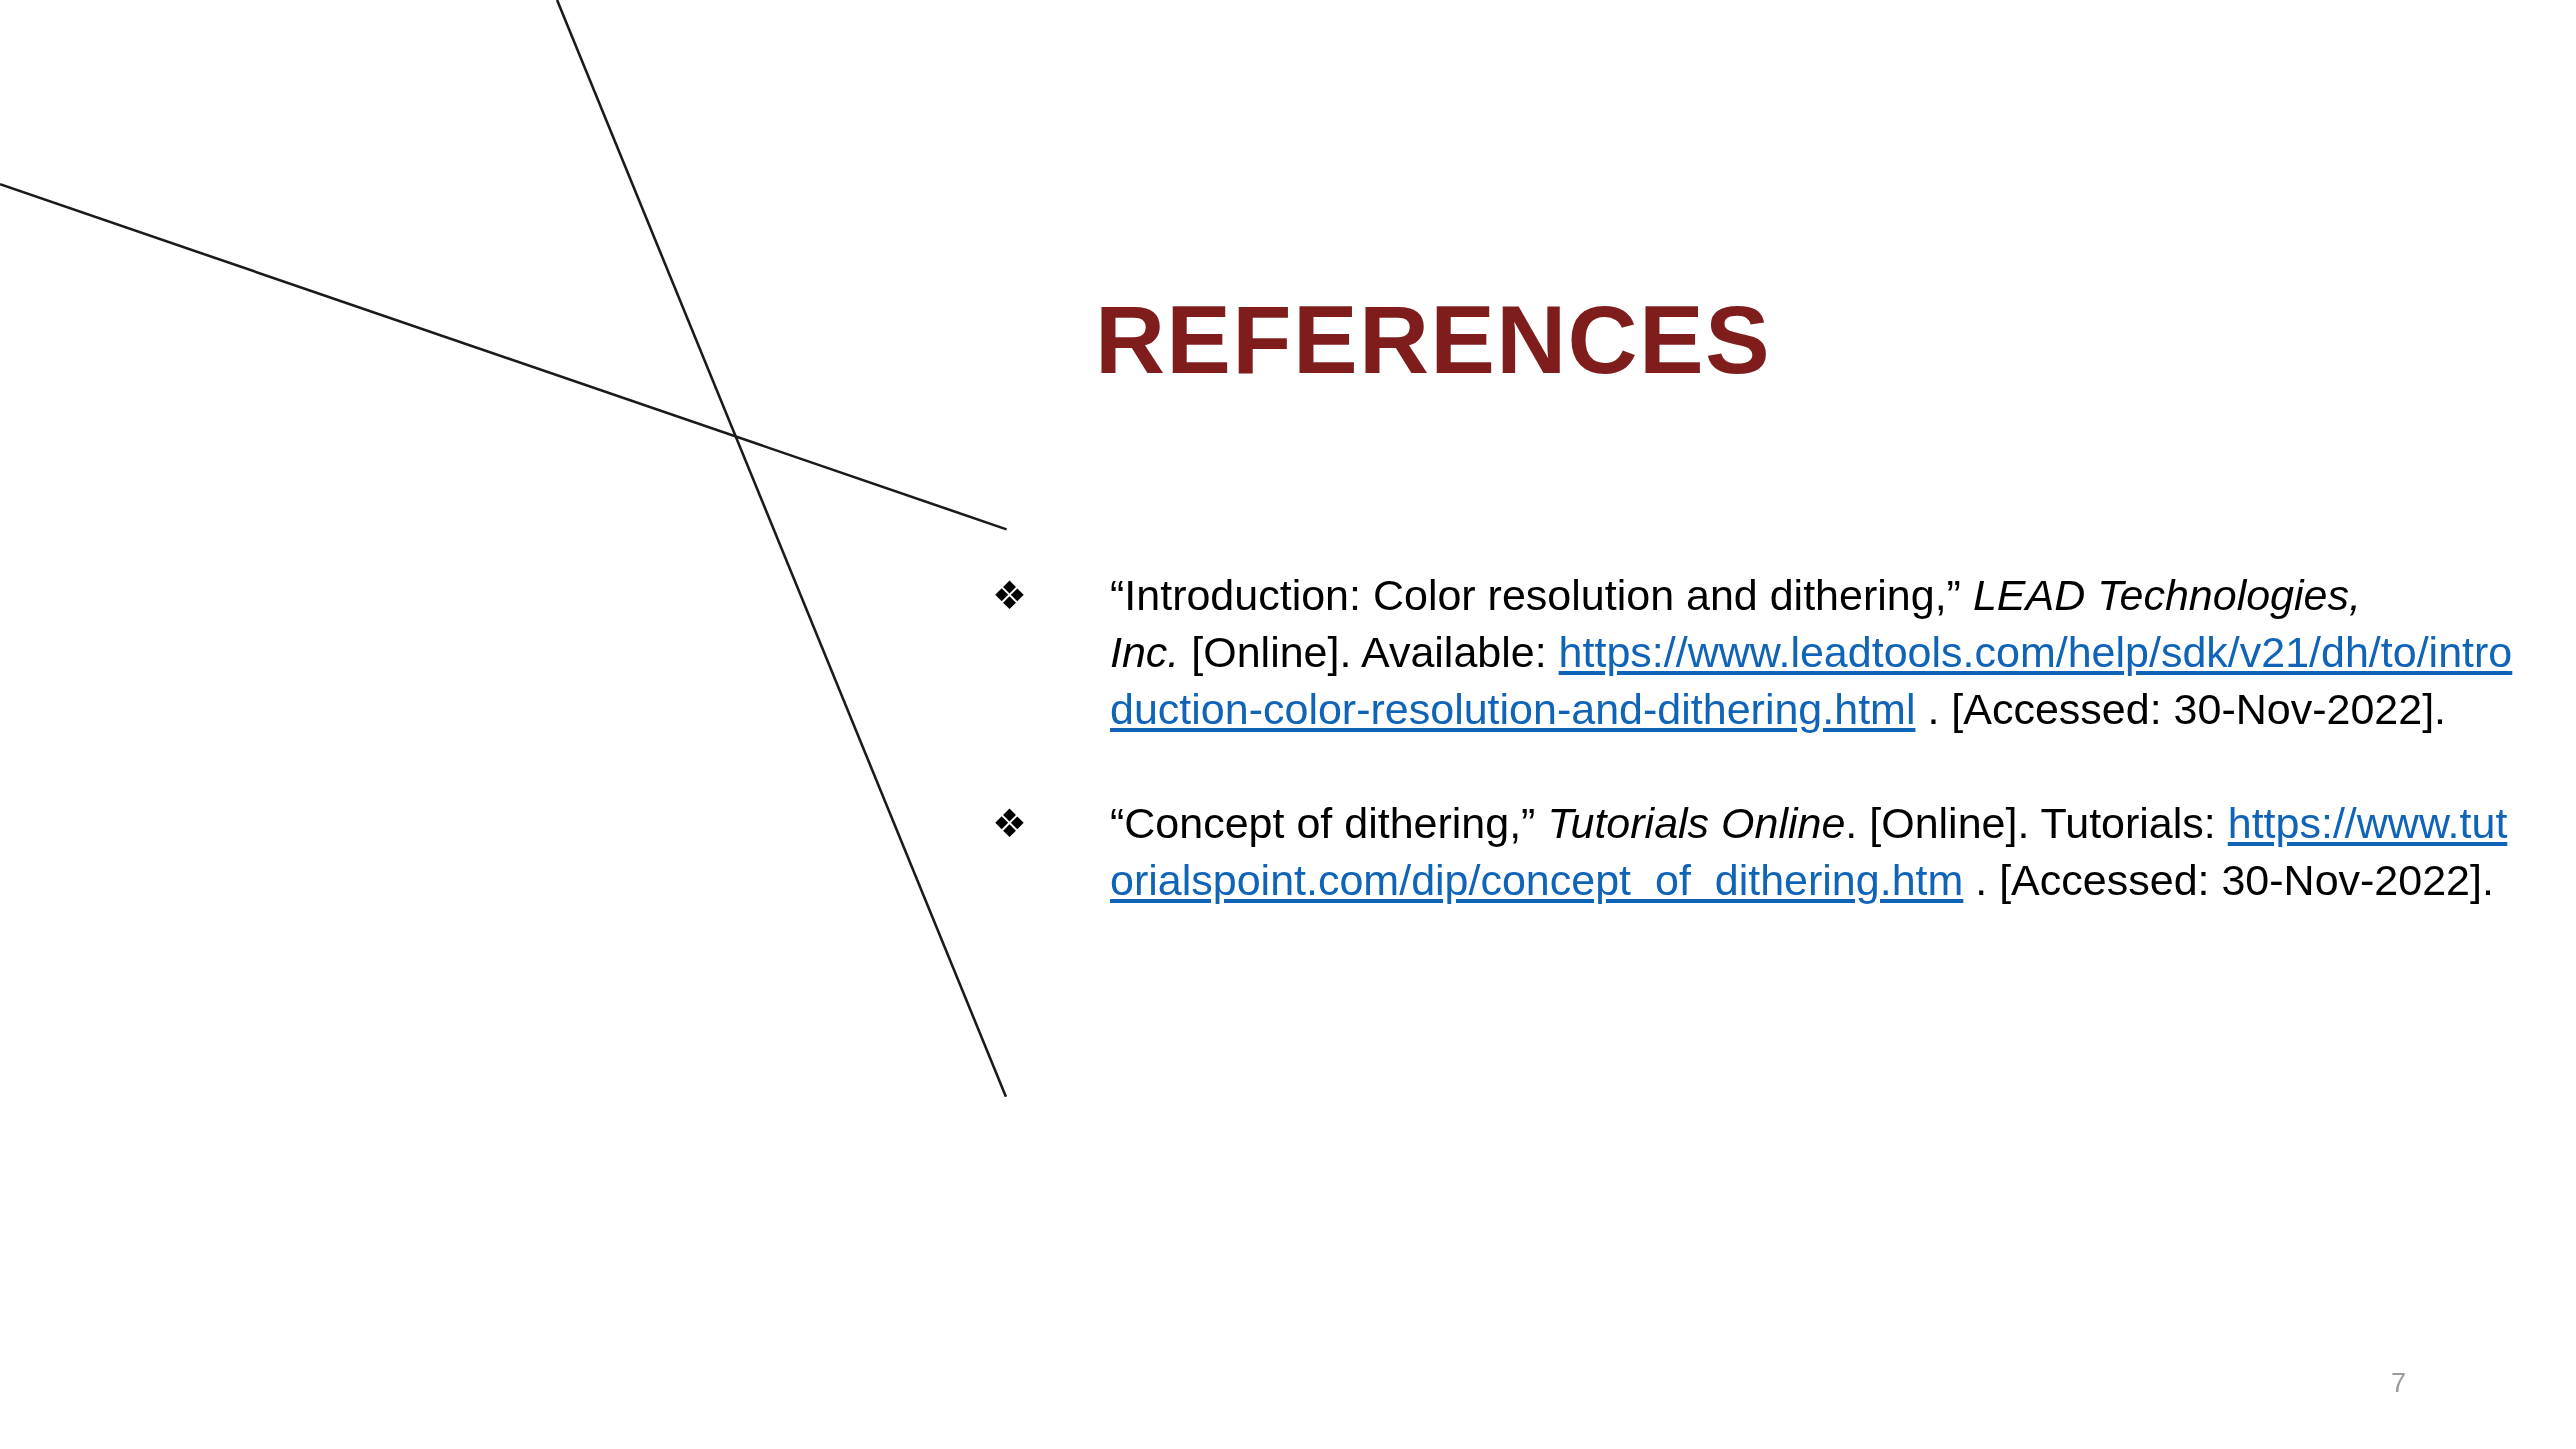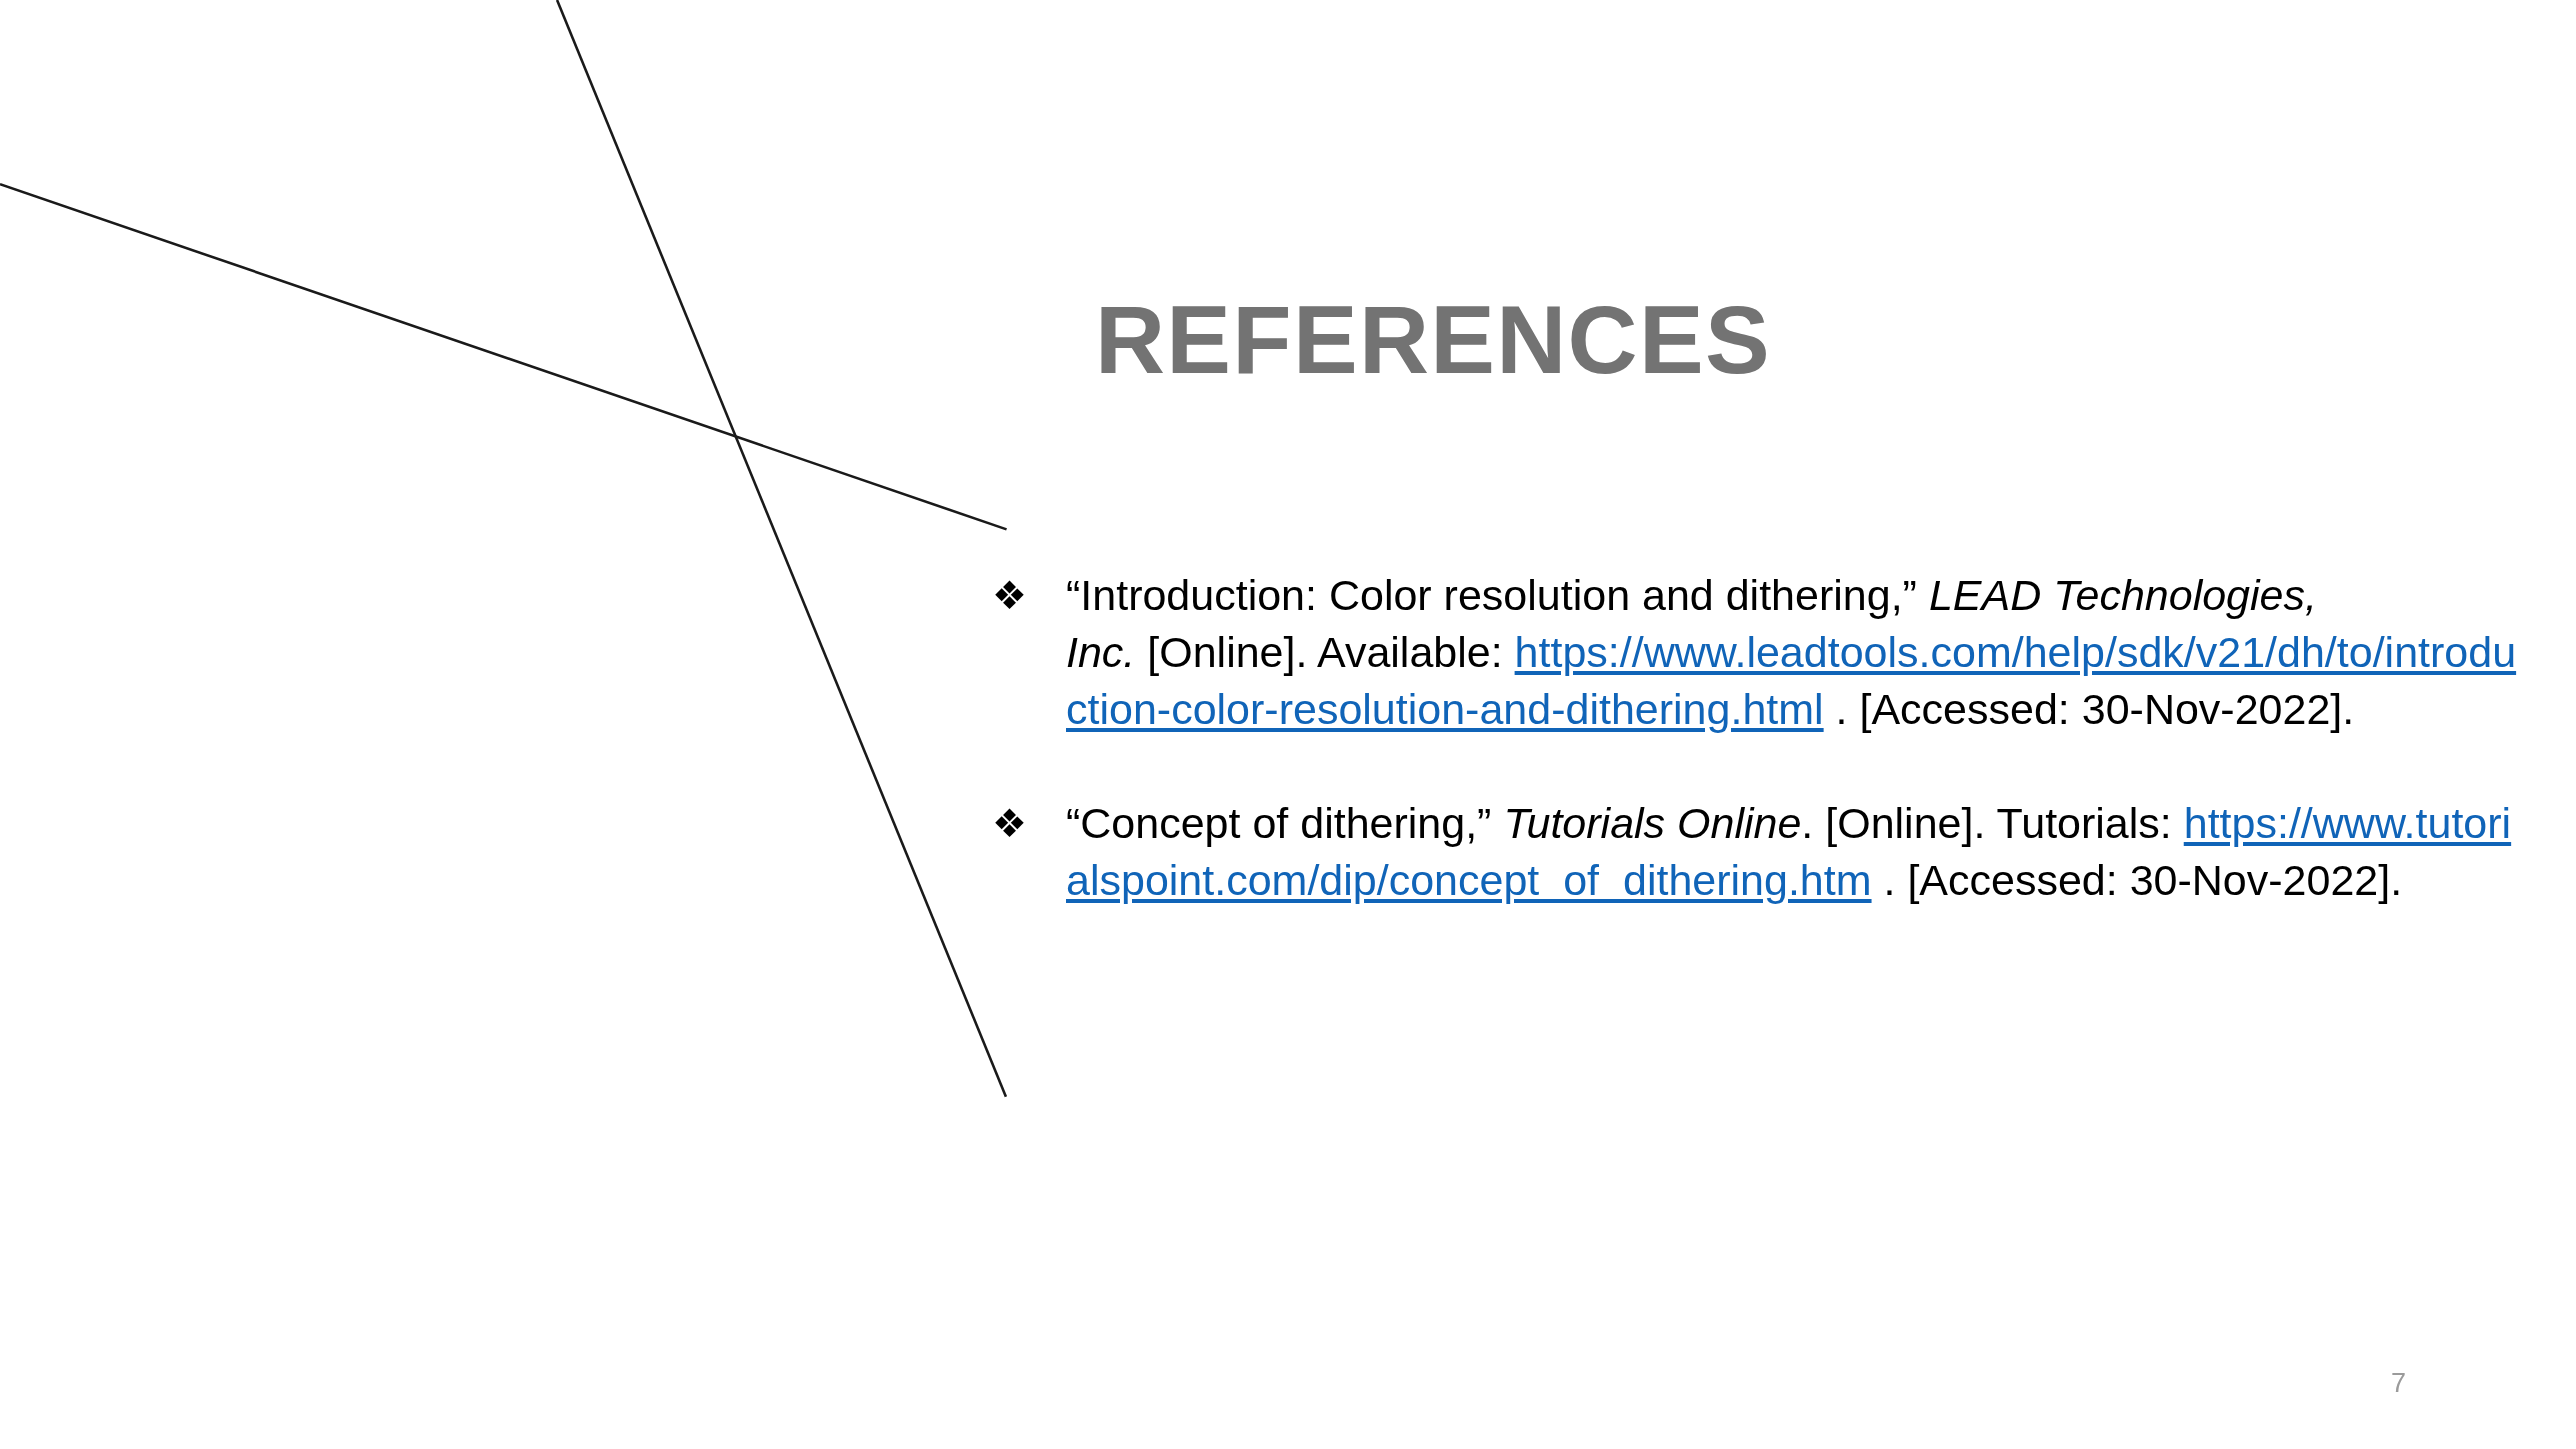--- a/index.html
+++ b/index.html
@@ -30,21 +30,21 @@
 
   
   #title {
     position: absolute;
     left: 1095px;
     top: 289px;
     font-size: 97px;
     font-weight: bold;
     letter-spacing: 1.3px;
     line-height: 1.05;
-    color: #737373;
+    color: #7f1d1d;
     white-space: nowrap;
   }
 
   
   #ref-list {
     position: absolute;
     left: 992px;
     top: 567px;
     width: 1533px;
     font-size: 43px;
@@ -63,20 +63,21 @@
     position: absolute;
     left: 0;
     top: 0;
     font-size: 39px;
     line-height: 57px;
     color: #000000;
   }
   .ref-text {
     display: block;
     text-align: left;
+    margin-left: 44px;
   }
   .italic {
     font-style: italic;
   }
   .reflink {
     color: #1064b8;
     text-decoration: underline;
     text-underline-offset: 3.9px;
     word-break: break-all;
     cursor: pointer;

